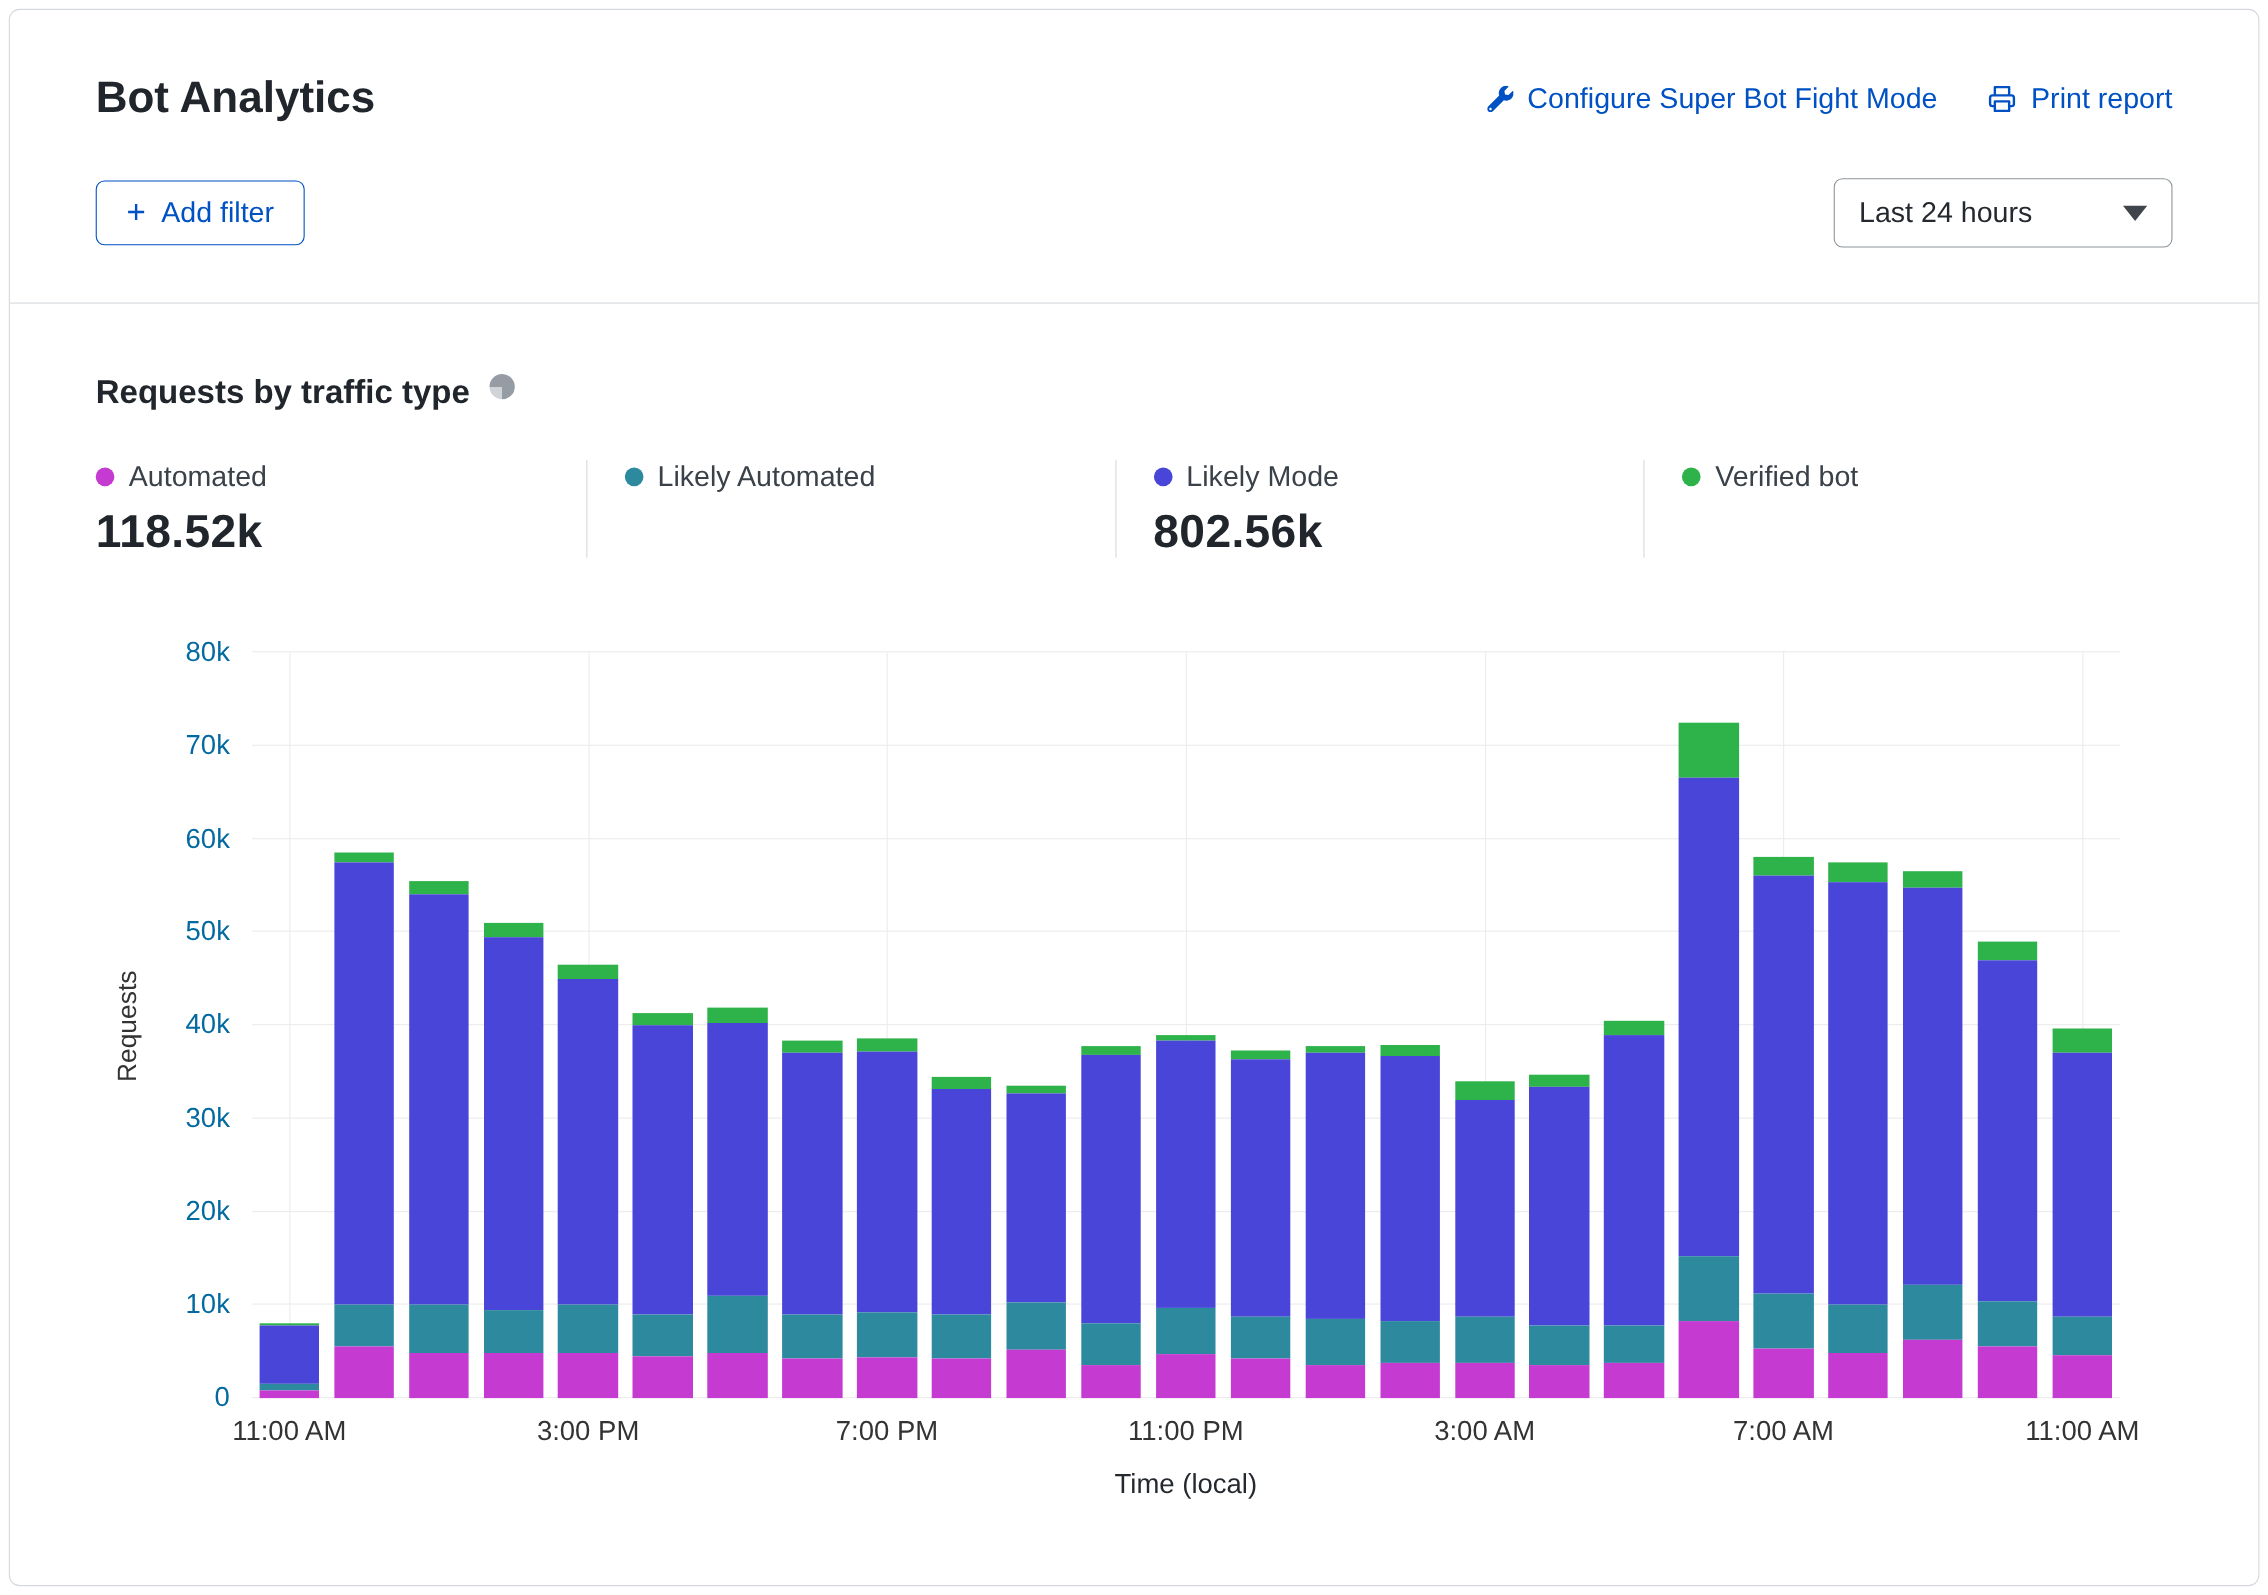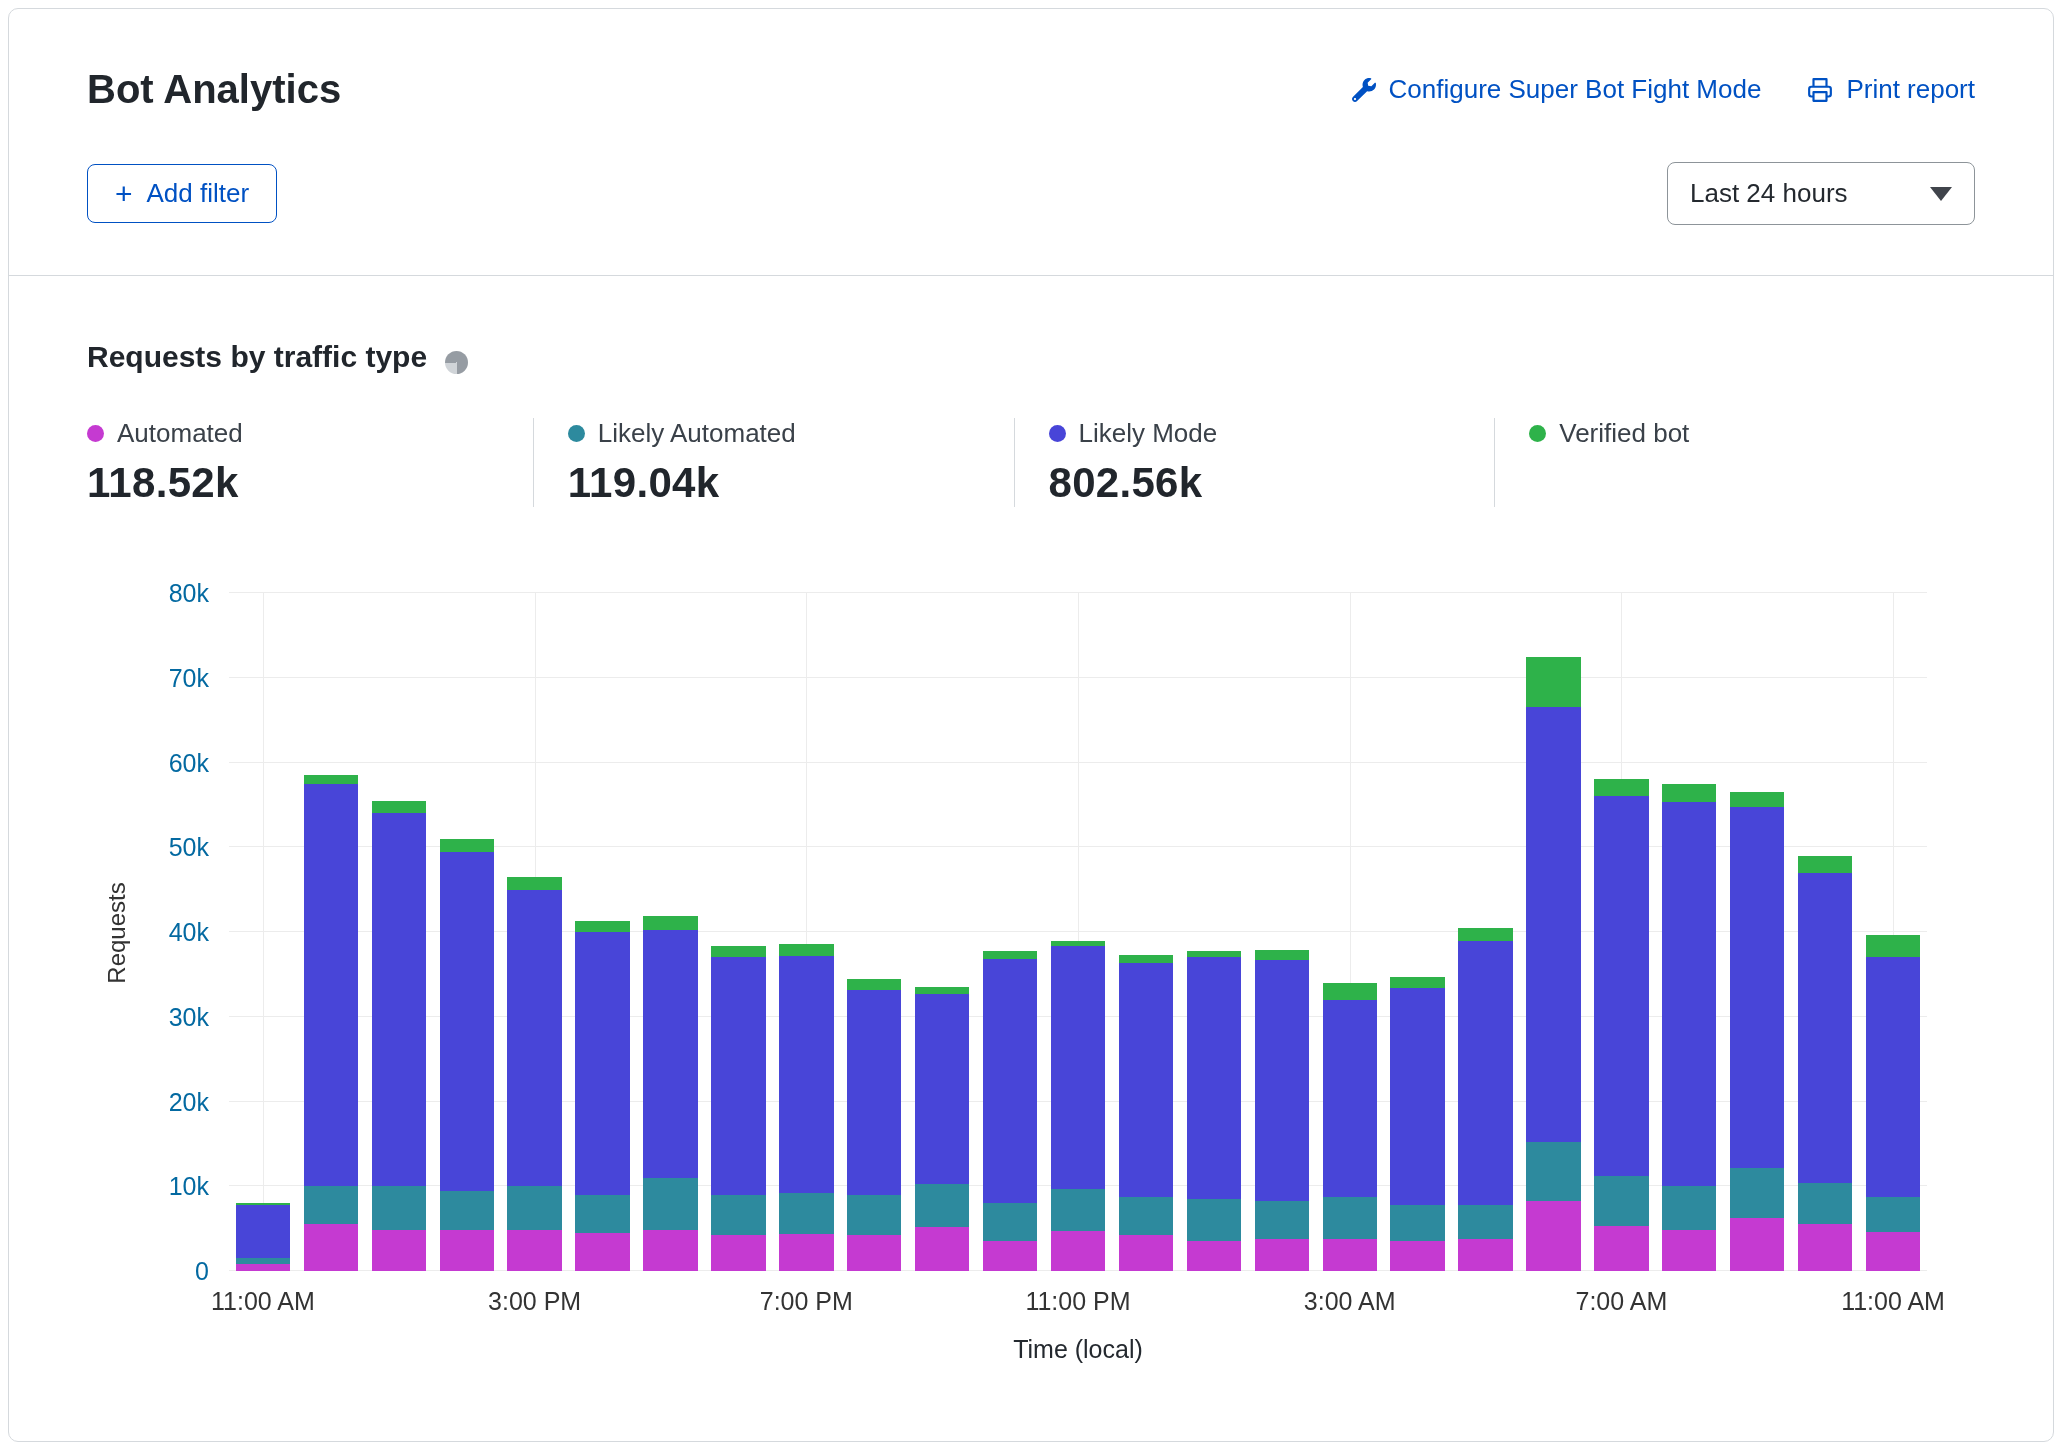--- a/index.html
+++ b/index.html
@@ -31,21 +31,21 @@
   .plus { font-size:30px; line-height:1; font-weight:400; }
   .select {
     display:flex; justify-content:space-between; align-items:center;
     width:308px; border:1px solid #8d9499; border-radius:8px;
     padding:15px 22px; font-size:26px; color:#24292f; cursor:pointer; background:#fff;
   }
   .chevron { width:0; height:0; border-left:11px solid transparent; border-right:11px solid transparent; border-top:14px solid #40444b; }
   .h-divider { border:none; border-top:1px solid #d5d9dd; margin:0; }
   
   .main { padding:64px 78px 0; }
-  .section-title-row { display:flex; align-items:flex-end; gap:18px; }
+  .section-title-row { display:flex; align-items:flex-start; gap:18px; }
   .section-title { font-size:30px; margin:0; font-weight:700; color:#21262c; }
   .pie-icon { width:23px; height:23px; border-radius:50%;
     background:conic-gradient(from 180deg, #d0d4d8 0 90deg, #969ca3 90deg 360deg); }
   .stats { display:flex; margin-top:44px; }
   .stat { flex:1; padding-right:18px; }
   .stat + .stat { border-left:1px solid #d5d9dd; padding-left:34px; }
   .stat-label { display:flex; align-items:center; gap:13px; font-size:26px; color:#3a4149; }
   .dot { width:17px; height:17px; border-radius:50%; background:#999; flex:none; }
   .stat-value { font-size:42px; font-weight:700; margin-top:10px; color:#21262c; letter-spacing:0.3px; }
   
@@ -124,21 +124,20 @@
           <span class="dot" style="background-color: rgb(197, 58, 209);"></span>
           <span>Automated</span>
         </div>
         <div class="stat-value">118.52k</div>
       </div>
       <div class="stat">
         <div class="stat-label">
           <span class="dot" style="background-color: rgb(45, 138, 158);"></span>
           <span>Likely Automated</span>
         </div>
-        <div class="stat-value">119.04k</div>
       </div>
       <div class="stat">
         <div class="stat-label">
           <span class="dot" style="background-color: rgb(72, 69, 216);"></span>
           <span>Likely Mode</span>
         </div>
         <div class="stat-value">802.56k</div>
       </div>
       <div class="stat">
         <div class="stat-label">

